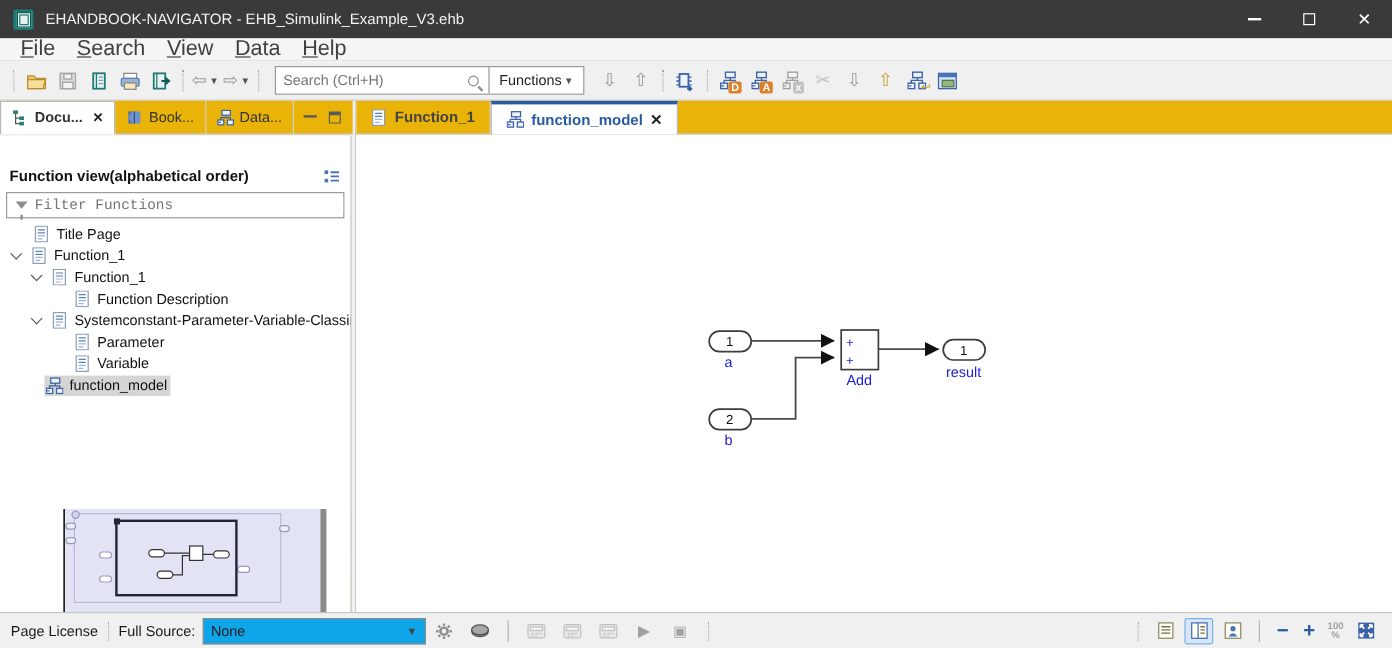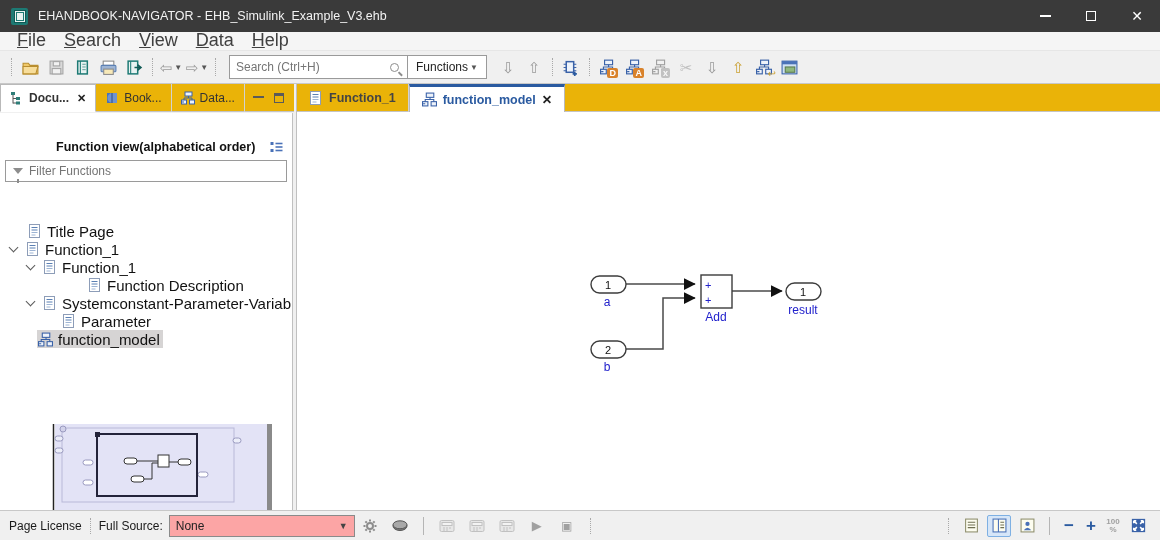--- a/index.html
+++ b/index.html
@@ -48,49 +48,49 @@
   .etab.active { background:#fff; border:1px solid #b9b9b9; border-bottom:1px solid #fff; font-weight:bold; }
   .etab .closex { font-size:11px; font-weight:bold; color:#222; margin-left:3px; }
   .mtab { display:inline-flex; align-items:center; gap:6px; height:28px; padding:0 12px; font-size:12.5px; color:#444; border-right:1px solid #d2d2d2; font-weight:bold; }
   .mtab.active { background:#fff; border-top:3px solid #2a5aa0; border-left:1px solid #b9b9b9; border-right:1px solid #b9b9b9; color:#2a5aa0; }
   .panelbtns { margin-left:auto; display:flex; align-items:center; gap:10px; padding-right:10px; height:28px; }
   .pmin { width:11px; height:3px; border-bottom:2px solid #5a5a5a; margin-bottom:4px; }
   .pmax { width:10px; height:10px; border:1px solid #5a5a5a; border-top:3px solid #5a5a5a; }
 
   
   .fvpanel { position:absolute; left:0; top:29px; width:293px; height:361px; background:#fff; border-right:1px solid #c0c0c0; }
-  .fvheader { display:flex; align-items:center; padding:27px 8px 6px 8px;margin-left:48px; }
+  .fvheader { display:flex; align-items:center; padding:27px 8px 6px 8px; }
   .fvtitle { font-weight:bold; font-size:12.5px; color:#111; }
   .fvmenuicon { margin-left:auto; }
   .filterbox { display:flex; align-items:center; margin:0 5px; height:22px; border:1px solid #9a9a9a; background:#fff; }
-  .filterinput { border:0; outline:0; flex:1; font-size:12px; color:#444; padding:0 4px; font-family:Liberation Sans, sans-serif; }
+  .filterinput { border:0; outline:0; flex:1; font-size:12px; color:#444; padding:0 4px; font-family:Liberation Mono, monospace; }
   .funnel { width:0; height:0; border-left:5px solid transparent; border-right:5px solid transparent; border-top:6px solid #8d8d8d; margin:0 2px 0 7px; position:relative; }
   .funnel:after { content:""; position:absolute; left:-1px; top:5px; width:2px; height:4px; background:#8d8d8d; }
-  .tree { padding-top:4px; font-size:15px;margin-top:36px; }
+  .tree { padding-top:4px; font-size:12px; }
   .trow { height:18px; display:flex; align-items:center; white-space:nowrap; overflow:hidden; }
   .chev { width:7px; height:7px; border-right:1.6px solid #5a5a5a; border-bottom:1.6px solid #5a5a5a; transform:rotate(45deg); margin:-3px 9px 0 0; flex:none; }
   .ticon { flex:none; margin-right:5px; }
   .tlabel { color:#111; }
   .selbg { background:#d6d4d4; display:inline-flex; align-items:center; padding:1px 3px 1px 1px; }
   .hscroll { position:absolute; left:0; bottom:1px; width:293px; height:17px; background:#f0f0f0; border-top:1px solid #dcdcdc; display:flex; align-items:center; }
   .harrow { width:16px; text-align:center; color:#606060; font-size:11px; line-height:17px; }
   .hthumb { height:13px; width:196px; background:#cdcdcd; margin-left:2px; }
 
   
   .outlinepanel { position:absolute; left:0; top:394px; width:293px; height:32px; }
   .outlinecontent { position:absolute; left:0; top:340px; width:293px; height:86px; background:#fff; border-right:1px solid #c0c0c0; overflow:hidden; }
 
   
   .canvas { position:absolute; left:0; top:29px; width:863px; height:397px; background:#fff; overflow:hidden; }
 
   
   .statusbar { position:absolute; left:0; top:510px; width:1160px; height:30px; background:#f0f0f0; border-top:1px solid #c8c8c8; display:flex; align-items:center; font-size:12px; padding-left:9px; }
   .sbsep { width:1px; height:16px; border-left:1px dotted #a9a9a9; margin:0 8px; }
   .sbline { width:1px; height:18px; background:#b5b5b5; margin:0 8px; }
-  .dsselect { display:flex; align-items:center; width:186px; height:22px; border:1px solid #8a8a8a; background:#fca5a5; margin-left:6px; padding:0 6px; color:#222; }
+  .dsselect { display:flex; align-items:center; width:186px; height:22px; border:1px solid #8a8a8a; background:#0ea5e9; margin-left:6px; padding:0 6px; color:#222; }
   .dscaret { margin-left:auto; font-size:9px; color:#444; }
   .sbicon { margin:0 5px; display:inline-flex; align-items:center; justify-content:center; width:20px; height:20px; }
   .sbright { margin-left:auto; display:flex; align-items:center; padding-right:8px; }
   .viewbtn { width:24px; height:22px; display:inline-flex; align-items:center; justify-content:center; margin:0 2px; border-radius:2px; }
   .viewbtn.sel { background:#d6e6f8; border:1px solid #7eb0e3; }
   .zbtn { font-size:17px; font-weight:bold; color:#2a5aa0; width:22px; text-align:center; }
   .z100 { font-size:8px; font-weight:bold; color:#a0a0a0; text-align:center; line-height:8px; width:22px; }
   .grayicon { filter:grayscale(1) opacity(.55); }
 </style>
 </head>
@@ -401,38 +401,44 @@
             </svg>
             <span class="tlabel">Function_1</span>
           </div>
         <div class="trow" style="padding-left:27px">
             <span class="chev"></span>
             <svg class="ticon" width="14" height="14">
               <use href="#sym-doc"></use>
             </svg>
             <span class="tlabel">Function_1</span>
           </div>
-        <div class="trow" style="padding-left:88px">
+        <div class="trow" style="padding-left:62px">
             <svg class="ticon" width="14" height="14">
               <use href="#sym-doc"></use>
             </svg>
             <span class="tlabel">Function Description</span>
           </div>
         <div class="trow" style="padding-left:27px">
             <span class="chev"></span>
             <svg class="ticon" width="14" height="14">
               <use href="#sym-doc"></use>
             </svg>
             <span class="tlabel">Systemconstant-Parameter-Variable-Classin</span>
           </div>
         <div class="trow" style="padding-left:62px">
             <svg class="ticon" width="14" height="14">
               <use href="#sym-doc"></use>
             </svg>
             <span class="tlabel">Parameter</span>
+          </div>
+        <div class="trow" style="padding-left:62px">
+            <svg class="ticon" width="14" height="14">
+              <use href="#sym-doc"></use>
+            </svg>
+            <span class="tlabel">Variable</span>
           </div>
         <div class="trow" style="padding-left:37px">
             <span class="selbg">
               <svg class="ticon" width="15" height="15">
                 <use href="#sym-model"></use>
               </svg>
               <span class="tlabel">function_model</span>
             </span>
           </div>
       </div>

